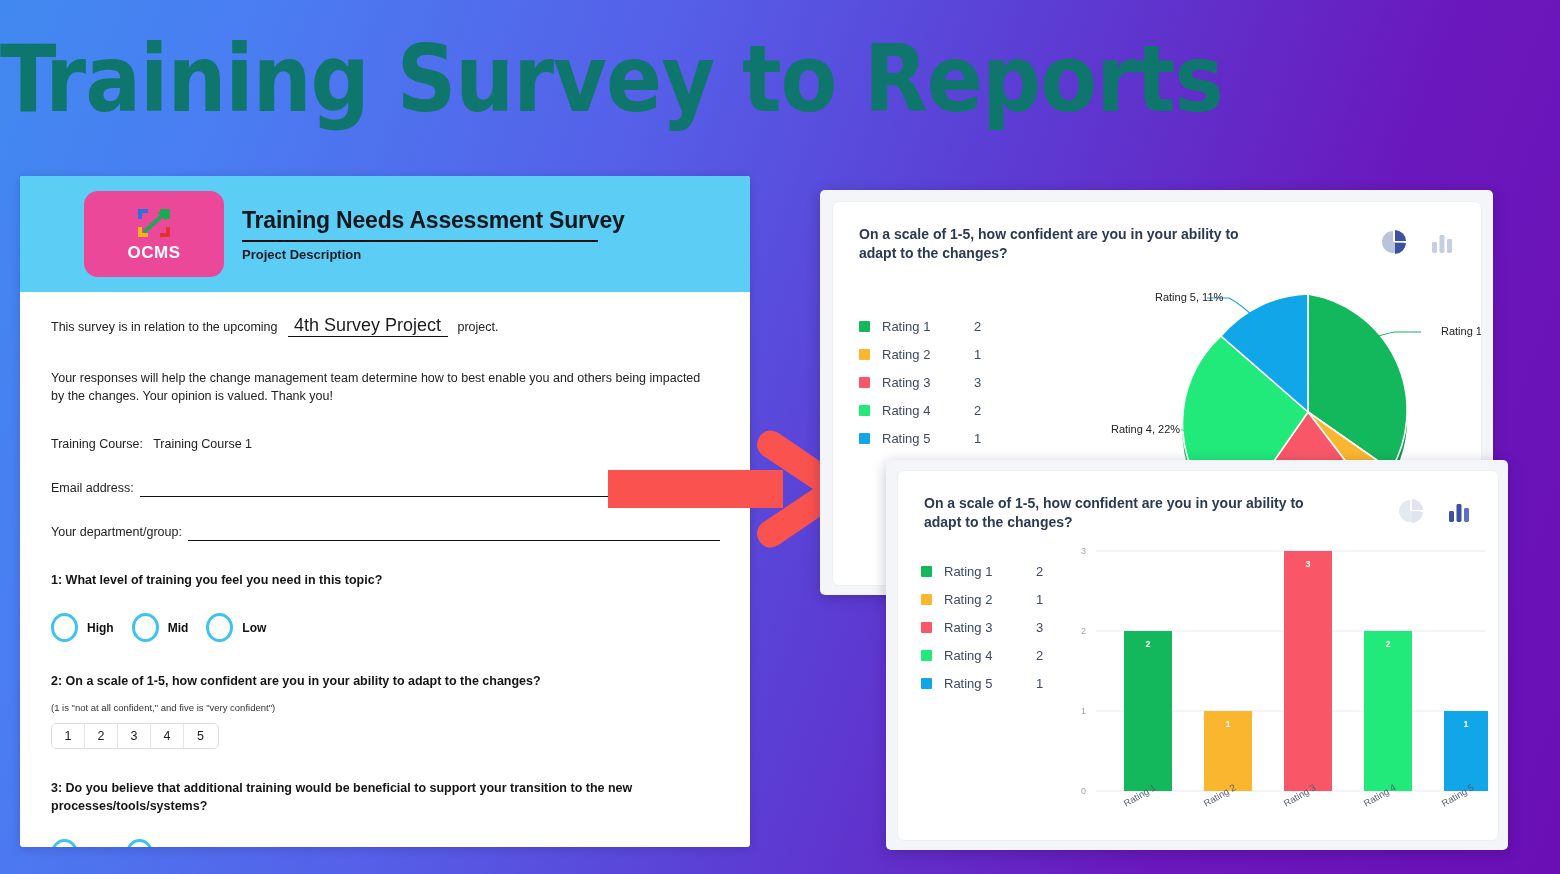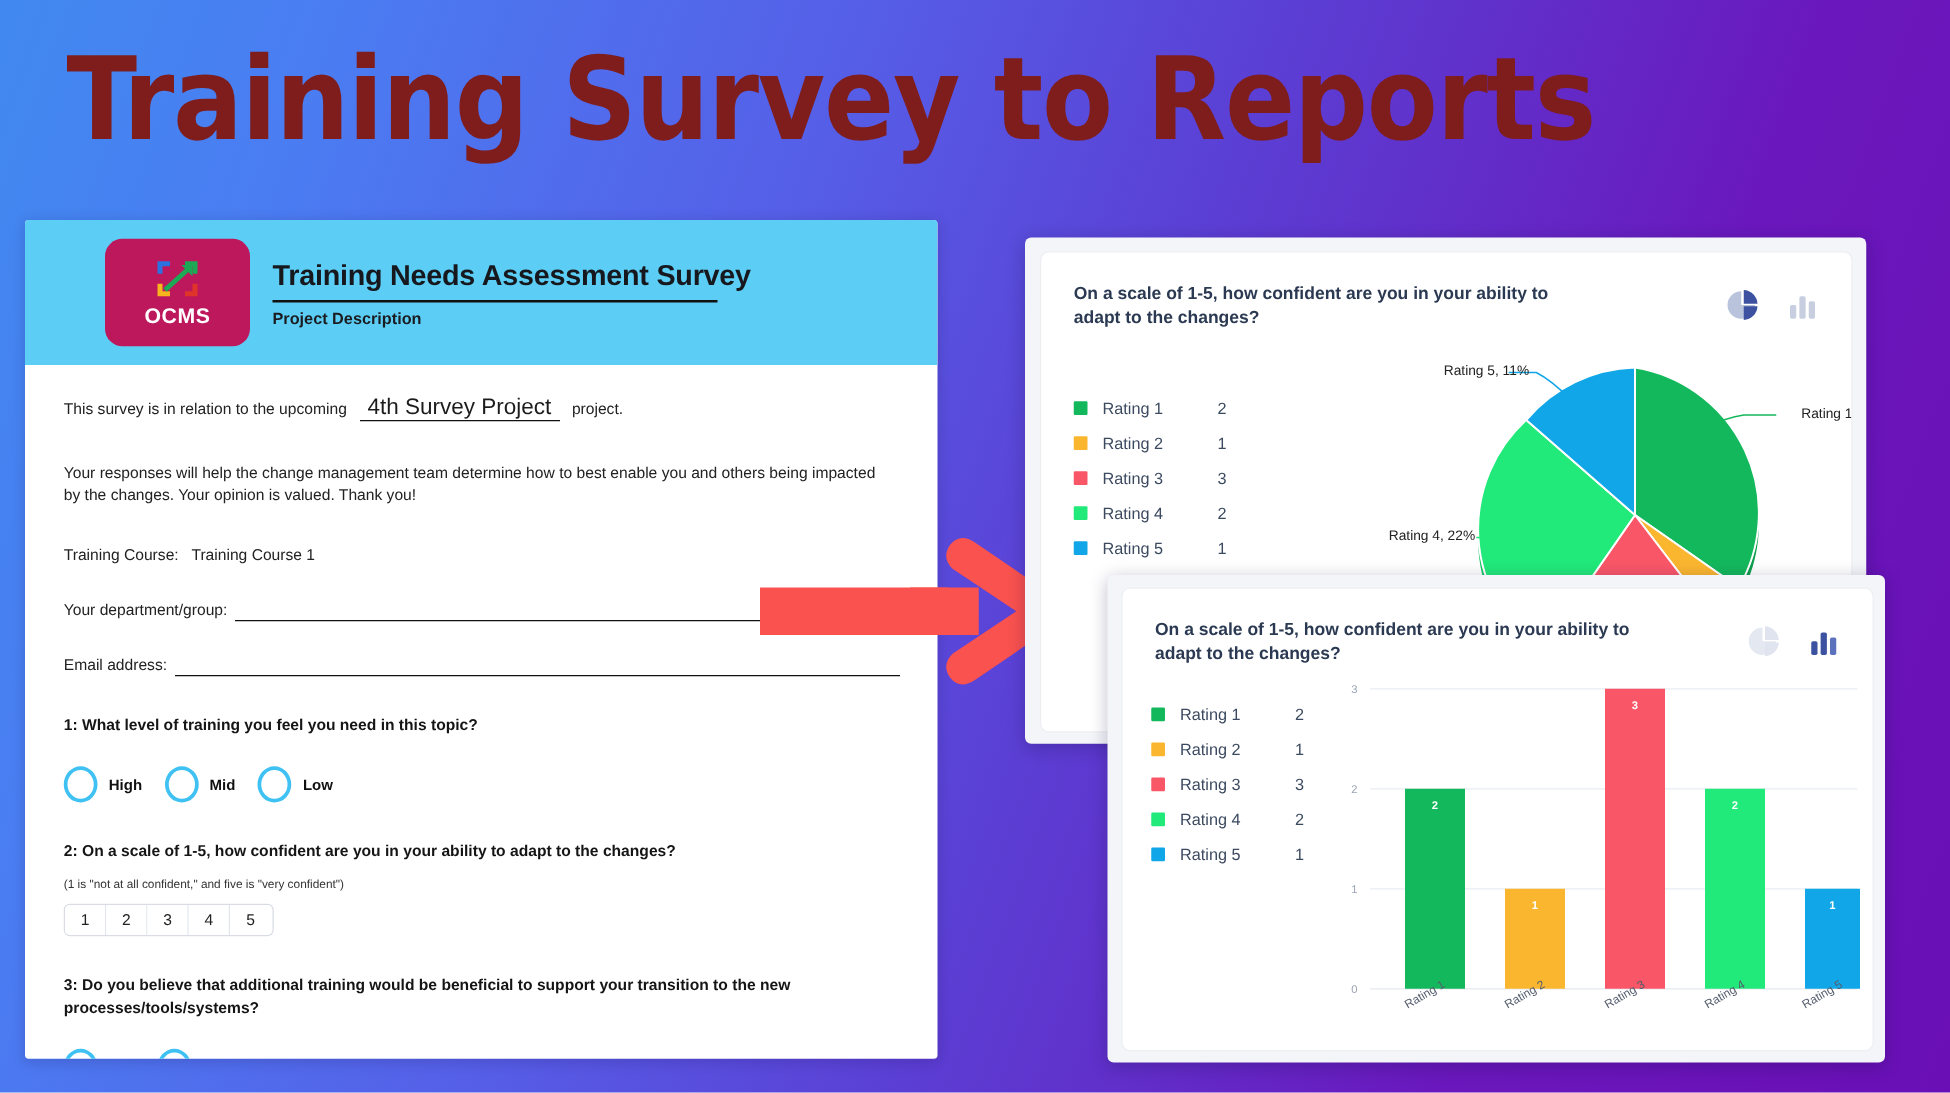--- a/index.html
+++ b/index.html
@@ -5,37 +5,37 @@
   html,body{margin:0;padding:0;}
   body{
     width:1560px;height:874px;overflow:hidden;position:relative;
     font-family:"Liberation Sans", sans-serif;
     background:linear-gradient(110deg,#4189f0 0%,#4a7df2 14%,#5560e8 36%,#5b3fd4 55%,#6a18bd 78%,#6a0fb6 100%);
   }
   .bg-wrap{position:absolute;inset:0;}
 
   
   .page-title{
-    position:absolute;left:0;top:28px;width:1276px;text-align:right;
-    color:#7f1d1d;font-size:92px;line-height:104px;font-weight:bold;
+    position:absolute;left:0;top:28px;width:1276px;text-align:left;
+    color:#0f766e;font-size:92px;line-height:104px;font-weight:bold;
     letter-spacing:-1px;font-family:"DejaVu Sans", sans-serif;
     font-stretch:condensed;
   }
 
   
   .survey-card{
     position:absolute;left:20px;top:176px;width:730px;height:671px;
     background:#ffffff;border-radius:3px;overflow:hidden;
     box-shadow:0 2px 10px rgba(20,10,60,.18);
   }
   .survey-header{
     height:116px;background:#5ccef5;display:flex;align-items:center;padding:0 0 0 64px;box-sizing:border-box;
   }
   .logo-box{
-    width:116px;height:86px;background:#be185d;border-radius:14px;
+    width:140px;height:86px;background:#ec4899;border-radius:14px;
     display:flex;flex-direction:column;align-items:center;justify-content:center;flex:0 0 auto;
   }
   .logo-mark{width:38px;height:34px;position:relative;}
   .logo-text{color:#fff;font-size:17px;font-weight:bold;letter-spacing:.5px;margin-top:3px;}
   .survey-titles{margin-left:18px;}
   .survey-title{font-size:23px;font-weight:bold;color:#16181d;letter-spacing:-.2px;}
   .survey-title-rule{height:2px;background:#111;width:356px;margin:6px 0 5px 0;}
   .survey-subtitle{font-size:13px;font-weight:bold;color:#1a1c21;}
 
   .survey-body{padding:18px 30px 0 31px;color:#222;font-size:12.5px;line-height:18px;}
@@ -68,21 +68,21 @@
 
   
   .report-outer{
     position:absolute;background:#f3f5f9;border-radius:5px;
     box-shadow:0 3px 14px rgba(20,10,60,.25);
   }
   .report-inner{
     position:absolute;background:#ffffff;border-radius:7px;overflow:hidden;
     border:1px solid #edeff3;
   }
-  .report-head{display:flex;justify-content:space-between;align-items:center;padding:23px 26px 0 26px;}
+  .report-head{display:flex;justify-content:space-between;align-items:flex-start;padding:23px 26px 0 26px;}
   .report-q{font-size:14px;font-weight:bold;color:#2b3a52;line-height:19px;max-width:390px;}
   .view-icons{display:flex;align-items:center;gap:22px;padding-top:4px;}
   .legend{position:absolute;}
   .legend-row{display:flex;align-items:center;height:28px;}
   .legend-swatch{width:11px;height:11px;border-radius:1px;flex:0 0 auto;}
   .legend-label{font-size:13px;color:#3c4a60;margin-left:12px;width:92px;}
   .legend-value{font-size:13px;color:#3c4a60;text-align:left;}
 
   .pie-label{position:absolute;font-size:11px;color:#222;white-space:nowrap;font-family:"Liberation Sans",sans-serif;margin-left:16px;}
 
@@ -130,26 +130,26 @@
 
     <div class="para">Your responses will help the change management team determine how to best enable you and others being impacted by the changes. Your opinion is valued. Thank you!</div>
 
     <div class="course-line">
       <span>Training Course:</span>
       &nbsp;
       <span>Training Course 1</span>
     </div>
 
     <div class="field-row">
+      <span class="field-label">Email address:</span>
+      <span class="field-rule"></span>
+    </div>
+
+    <div class="field-row">
       <span class="field-label">Your department/group:</span>
-      <span class="field-rule"></span>
-    </div>
-
-    <div class="field-row">
-      <span class="field-label">Email address:</span>
       <span class="field-rule"></span>
     </div>
 
     <div class="q-block">
       <div class="q-text">1: What level of training you feel you need in this topic?</div>
       <div class="radio-row">
         <div class="radio-item">
           <span class="radio-circle"></span>
           <span class="radio-label">High</span>
         </div>

